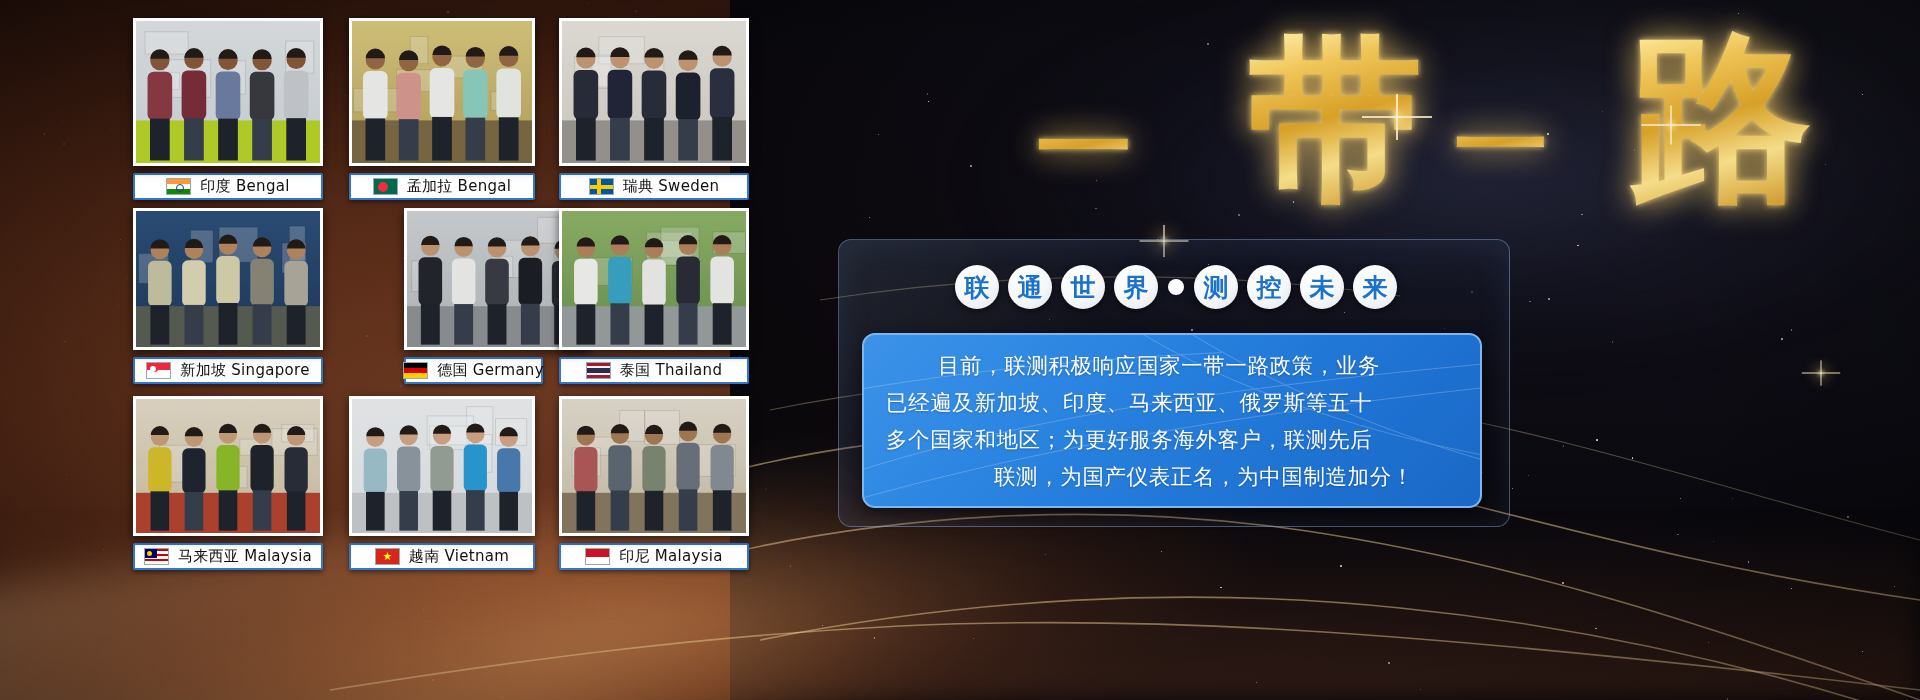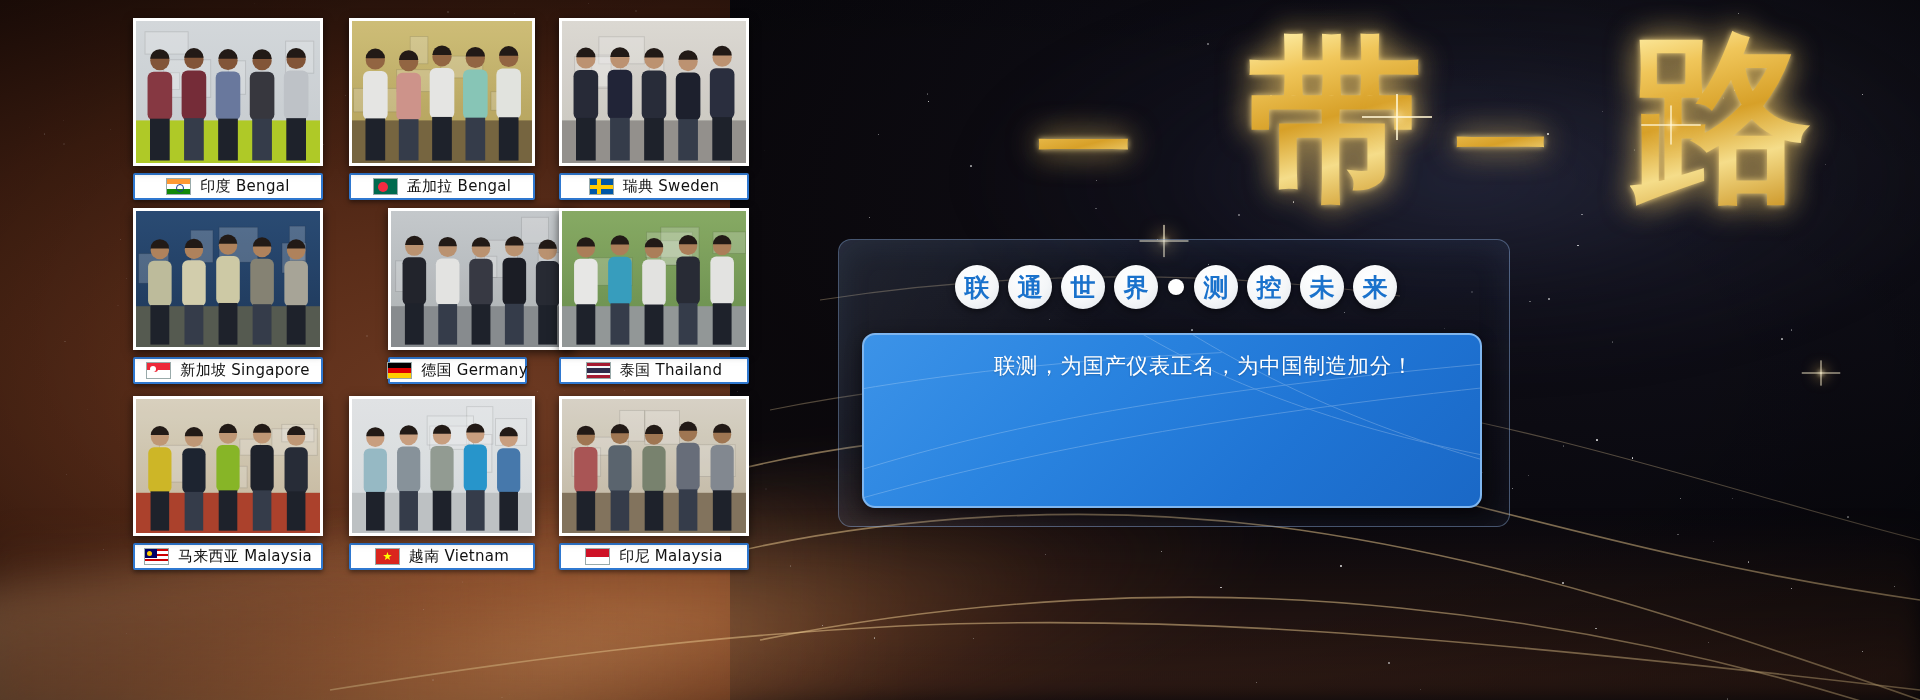--- a/index.html
+++ b/index.html
@@ -560,21 +560,21 @@
             <path d="M150.49214814814812,34.457626930559 a9.656,9.656 0 0 1 19.312,0 z" fill="#241c18"></path>
             <rect x="0" y="0" width="184" height="142" fill="rgba(0,0,0,.05)"></rect>
           </svg>
         </div>
       </div>
       <div class="caption">
         <span class="flag f-se"></span>
         <span class="cap-text">瑞典 Sweden</span>
       </div>
     </div>
-    <div class="cell" style="left: 208px; top: 190px; width: 186px; padding-left: 47px;">
+    <div class="cell" style="left: 224px; top: 190px; width: 186px; padding-left: 47px;">
       <div class="photo" style="width: 186px; height: 142px;">
         <div class="scene">
           <svg width="180" height="136" viewBox="0 0 180 136" style="display: block;">
             <defs>
               <linearGradient id="g4" x1="0" y1="0" x2="0" y2="1">
                 <stop offset="0" stop-color="#cfd3d6"></stop>
                 <stop offset="1" stop-color="#b5babd"></stop>
               </linearGradient>
             </defs>
             <rect x="0" y="0" width="180" height="136" fill="url(#g4)"></rect>
@@ -831,14 +831,17 @@
     <svg viewBox="0 0 620 175" preserveAspectRatio="none">
       <g fill="none" stroke="#ffffff" stroke-width="1">
         <path d="M-40,150 C120,96 300,60 620,30"></path>
         <path d="M-40,178 C140,124 340,84 660,50"></path>
         <path d="M250,-20 C340,40 470,96 660,130"></path>
         <path d="M300,-20 C400,46 520,104 690,146"></path>
         <path d="M-30,60 C80,40 200,26 360,18"></path>
       </g>
     </svg>
   </div>
+  <div class="bb-line indent">目前，联测积极响应国家一带一路政策，业务</div>
+  <div class="bb-line">已经遍及新加坡、印度、马来西亚、俄罗斯等五十</div>
+  <div class="bb-line">多个国家和地区；为更好服务海外客户，联测先后</div>
   <div class="bb-line indent2">联测，为国产仪表正名，为中国制造加分！</div>
 </div>
 
 </body></html>

